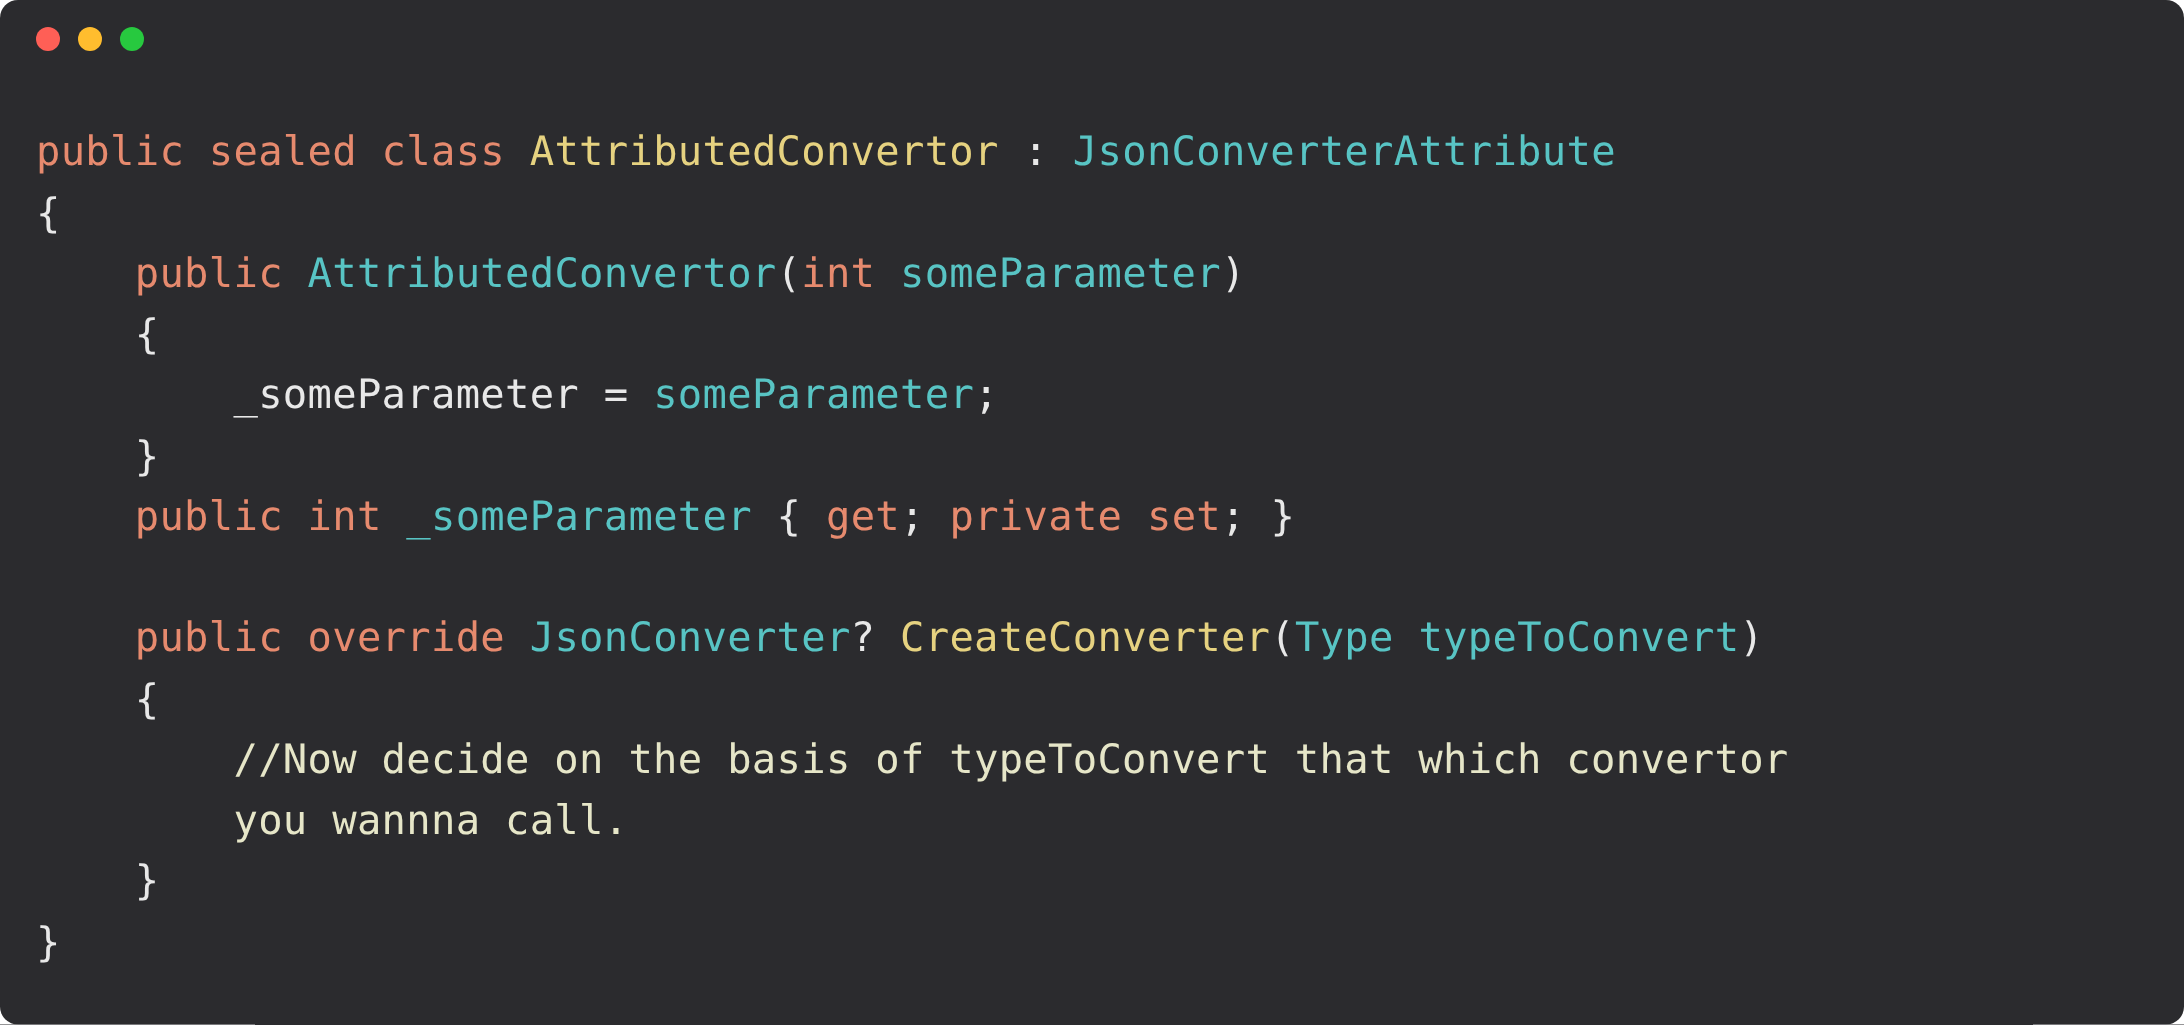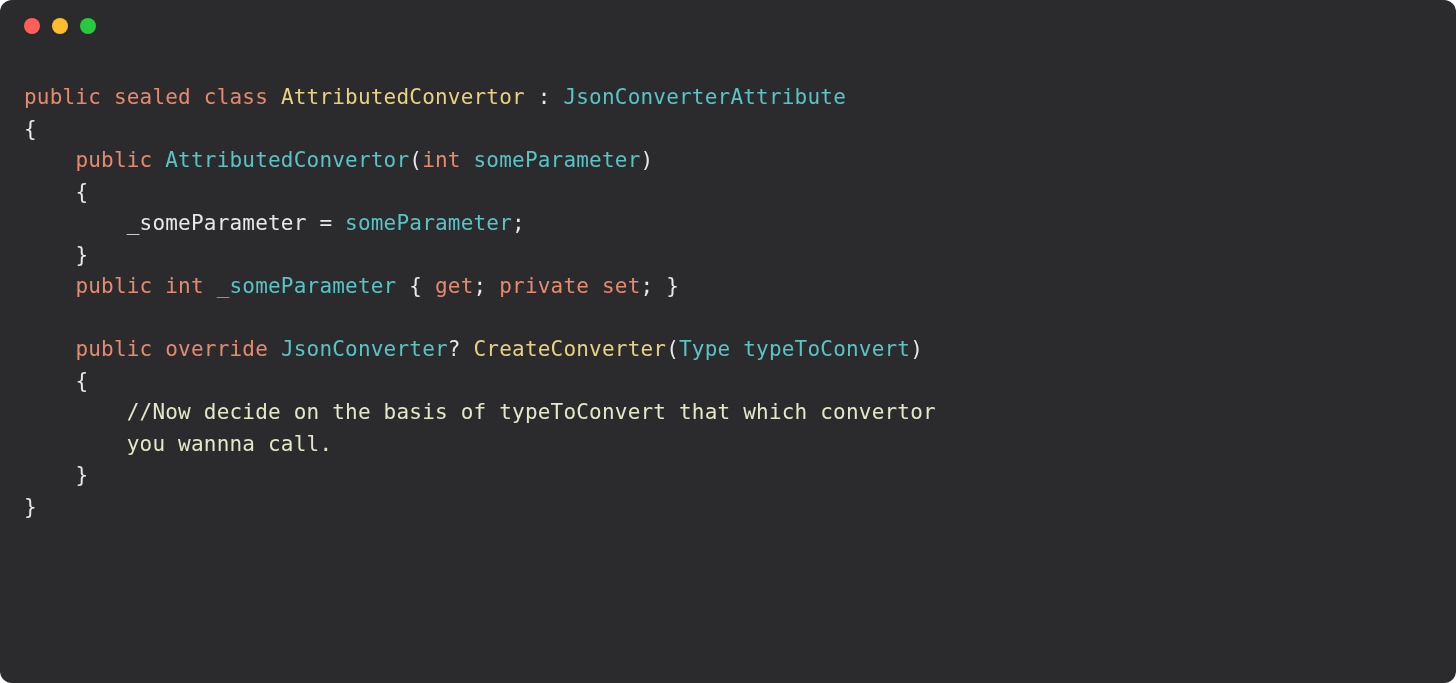--- a/index.html
+++ b/index.html
@@ -30,21 +30,21 @@
     .traffic-light {
       width: 16px;
       height: 16px;
       border-radius: 50%;
     }
     .tl-red { background: #ff5f56; }
     .tl-yellow { background: #ffbd2e; }
     .tl-green { background: #27c93f; }
     .code-area {
       padding: 30px 24px 24px 24px;
-      font-size: 21px;
+      font-size: 27px;
       line-height: 1.5;
       white-space: pre;
       font-weight: 500;
       letter-spacing: 0.2px;
     }
     .kw { color: #e68a6e; }      
     .type { color: #58c4c4; }    
     .method { color: #e6d280; }  
     .param { color: #58c4c4; }   
     .default { color: #e8e8e8; } 

